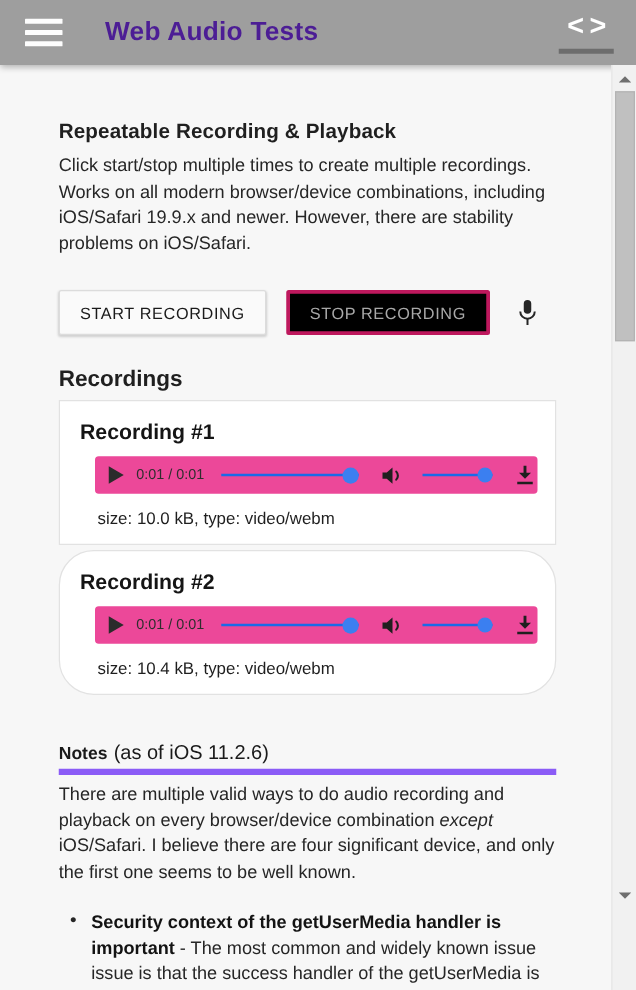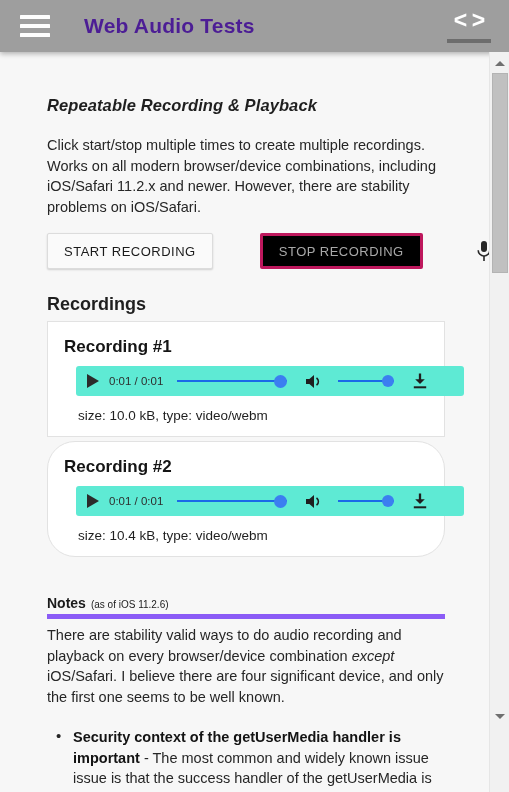--- a/index.html
+++ b/index.html
@@ -90,38 +90,36 @@
     overflow: hidden;
   }
   .inner {
     padding: 44px 44px 0 47px;
   }
 
   h1.section-title {
     font-size: 16.5px;
     font-weight: bold;
     color: #1f1f1f;
-    margin: 0 0 20px 0;
+    margin: 0 0 8px 0;
     letter-spacing: 0.1px;
-    font-style: italic;
   }
   p.section-desc {
     font-size: 14.5px;
     line-height: 20.5px;
     color: #262626;
     margin: 0;
     max-width: 404px;
   }
 
   
   .btn-row {
     display: flex;
     align-items: center;
-    margin-top: 16px;
-    gap: 31px;
+    margin-top: 27px;
   }
   .btn {
     height: 36px;
     padding: 0 16px;
     font-size: 13px;
     font-family: "Liberation Sans", sans-serif;
     letter-spacing: 0.5px;
     border-radius: 2px;
     display: inline-flex;
     align-items: center;
@@ -164,24 +162,24 @@
   }
   .rec-card + .rec-card { margin-top: 4px; border-radius: 28px; }
   .rec-title {
     font-size: 17px;
     font-weight: bold;
     color: #151515;
     margin: 0 0 9px 2px;
   }
 
   .player {
-    background: #5eead4;
+    background: #ec4899;
     border-radius: 3px;
     height: 30px;
-    width: 388px;
+    width: 354px;
     margin-left: 14px;
     display: flex;
     align-items: center;
     padding: 0 9px 0 11px;
   }
   .play-tri {
     width: 0; height: 0;
     border-left: 12px solid #2b2b2b;
     border-top: 7.5px solid transparent;
     border-bottom: 7.5px solid transparent;
@@ -270,21 +268,21 @@
     align-items: baseline;
     padding-bottom: 3px;
     border-bottom: 5px solid #8b5cf6;
   }
   .notes-title {
     font-size: 14px;
     font-weight: bold;
     color: #1a1a1a;
   }
   .notes-sub {
-    font-size: 10px;
+    font-size: 16px;
     color: #1a1a1a;
     margin-left: 5px;
   }
   p.notes-body {
     font-size: 14.5px;
     line-height: 20.5px;
     color: #262626;
     margin: 6px 0 0 0;
     max-width: 400px;
   }
@@ -369,21 +367,21 @@
     <div class="appbar-right">
       <div class="code-icon">&lt; &gt;</div>
       <div class="tab-underline"></div>
     </div>
   </div>
 
   <div class="content">
     <div class="inner">
 
       <h1 class="section-title">Repeatable Recording &amp; Playback</h1>
-      <p class="section-desc">Click start/stop multiple times to create multiple recordings. Works on all modern browser/device combinations, including iOS/Safari 11.2.x and newer. However, there are stability problems on iOS/Safari.</p>
+      <p class="section-desc">Click start/stop multiple times to create multiple recordings. Works on all modern browser/device combinations, including iOS/Safari 19.9.x and newer. However, there are stability problems on iOS/Safari.</p>
 
       <div class="btn-row">
         <button class="btn btn-start">START RECORDING</button>
         <button class="btn btn-stop">STOP RECORDING</button>
         <span class="mic-wrap">
           <svg width="16" height="23" viewBox="0 0 16 23" aria-hidden="true">
             <rect x="5" y="1" width="6" height="11" rx="3" fill="#262626"></rect>
             <path d="M2.2 10.2 a5.8 5.8 0 0 0 11.6 0" fill="none" stroke="#262626" stroke-width="1.6"></path>
             <line x1="8" y1="16" x2="8" y2="21" stroke="#262626" stroke-width="1.6"></line>
           </svg>
@@ -450,21 +448,21 @@
           </span>
         </div>
         <div class="rec-meta">size: 10.4 kB, type: video/webm</div>
       </div>
 
       <div class="notes-wrap">
         <div class="notes-head">
           <span class="notes-title">Notes</span>
           <span class="notes-sub">(as of iOS 11.2.6)</span>
         </div>
-        <p class="notes-body"><span>There are stability valid ways to do audio recording and playback on every browser/device combination </span><em>except</em><span> iOS/Safari. I believe there are four significant device, and only the first one seems to be well known.</span></p>
+        <p class="notes-body"><span>There are multiple valid ways to do audio recording and playback on every browser/device combination </span><em>except</em><span> iOS/Safari. I believe there are four significant device, and only the first one seems to be well known.</span></p>
 
         <ul class="notes-list">
           <li><b>Security context of the getUserMedia handler is important</b><span> - The most common and widely known issue issue is that the success handler of the getUserMedia is no longer in the context of the user click. As a result, any audio context and</span></li>
         </ul>
       </div>
 
     </div>
   </div>
 
   <div class="scrollbar">

